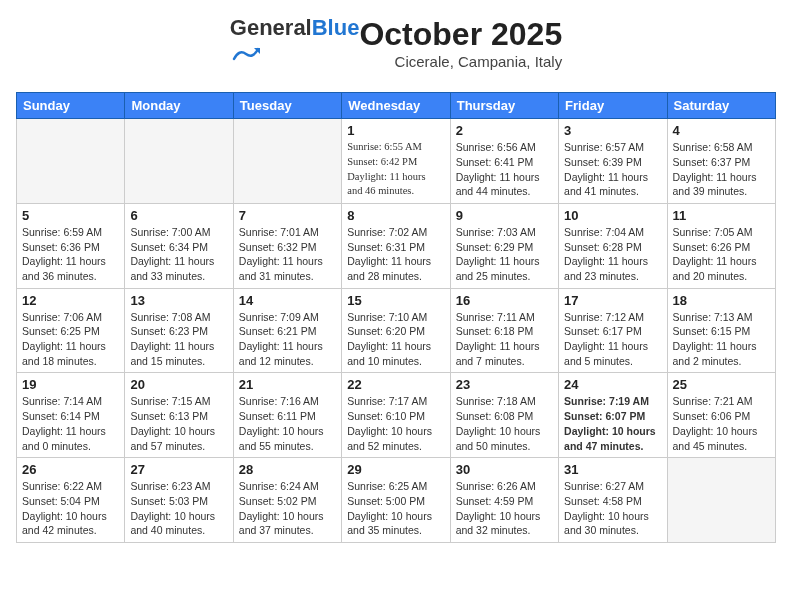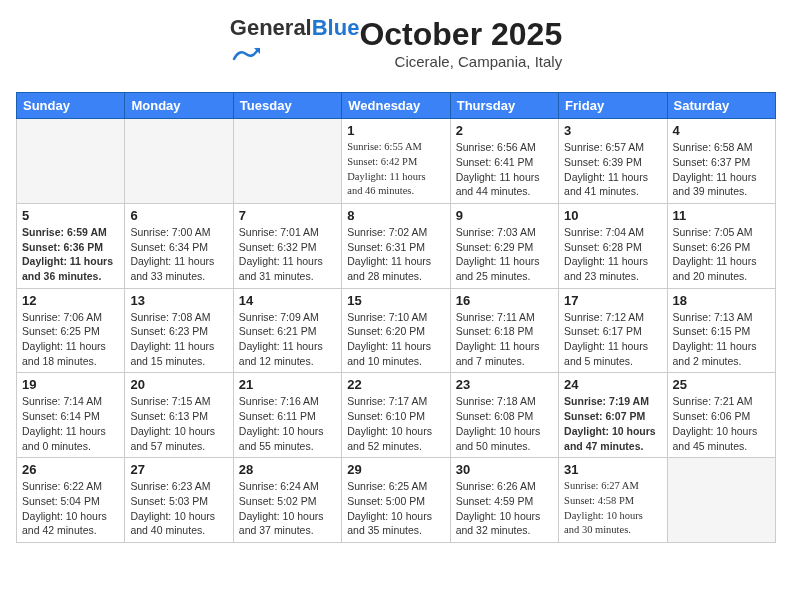--- a/index.html
+++ b/index.html
@@ -148,21 +148,21 @@
           <div class="day-num">4</div>
           <div class="day-info" style="white-space: pre-line;">Sunrise: 6:58 AM
 Sunset: 6:37 PM
 Daylight: 11 hours
 and 39 minutes.</div>
         </td>
       </tr>
       <tr class="week-row">
         <td>
           <div class="day-num">5</div>
-          <div class="day-info" style="white-space: pre-line; font-weight: bold;">Sunrise: 6:59 AM
+          <div class="day-info" style="white-space: pre-line;">Sunrise: 6:59 AM
 Sunset: 6:36 PM
 Daylight: 11 hours
 and 36 minutes.</div>
         </td>
         <td>
           <div class="day-num">6</div>
           <div class="day-info" style="white-space: pre-line;">Sunrise: 7:00 AM
 Sunset: 6:34 PM
 Daylight: 11 hours
 and 33 minutes.</div>
@@ -336,21 +336,21 @@
         </td>
         <td>
           <div class="day-num">30</div>
           <div class="day-info" style="white-space: pre-line;">Sunrise: 6:26 AM
 Sunset: 4:59 PM
 Daylight: 10 hours
 and 32 minutes.</div>
         </td>
         <td>
           <div class="day-num">31</div>
-          <div class="day-info" style="white-space: pre-line; font-family: Liberation Serif, serif;">Sunrise: 6:27 AM
+          <div class="day-info" style="white-space: pre-line;">Sunrise: 6:27 AM
 Sunset: 4:58 PM
 Daylight: 10 hours
 and 30 minutes.</div>
         </td>
         <td class="empty"></td>
       </tr>
     </tbody>
 </table>
 
 </body></html>

